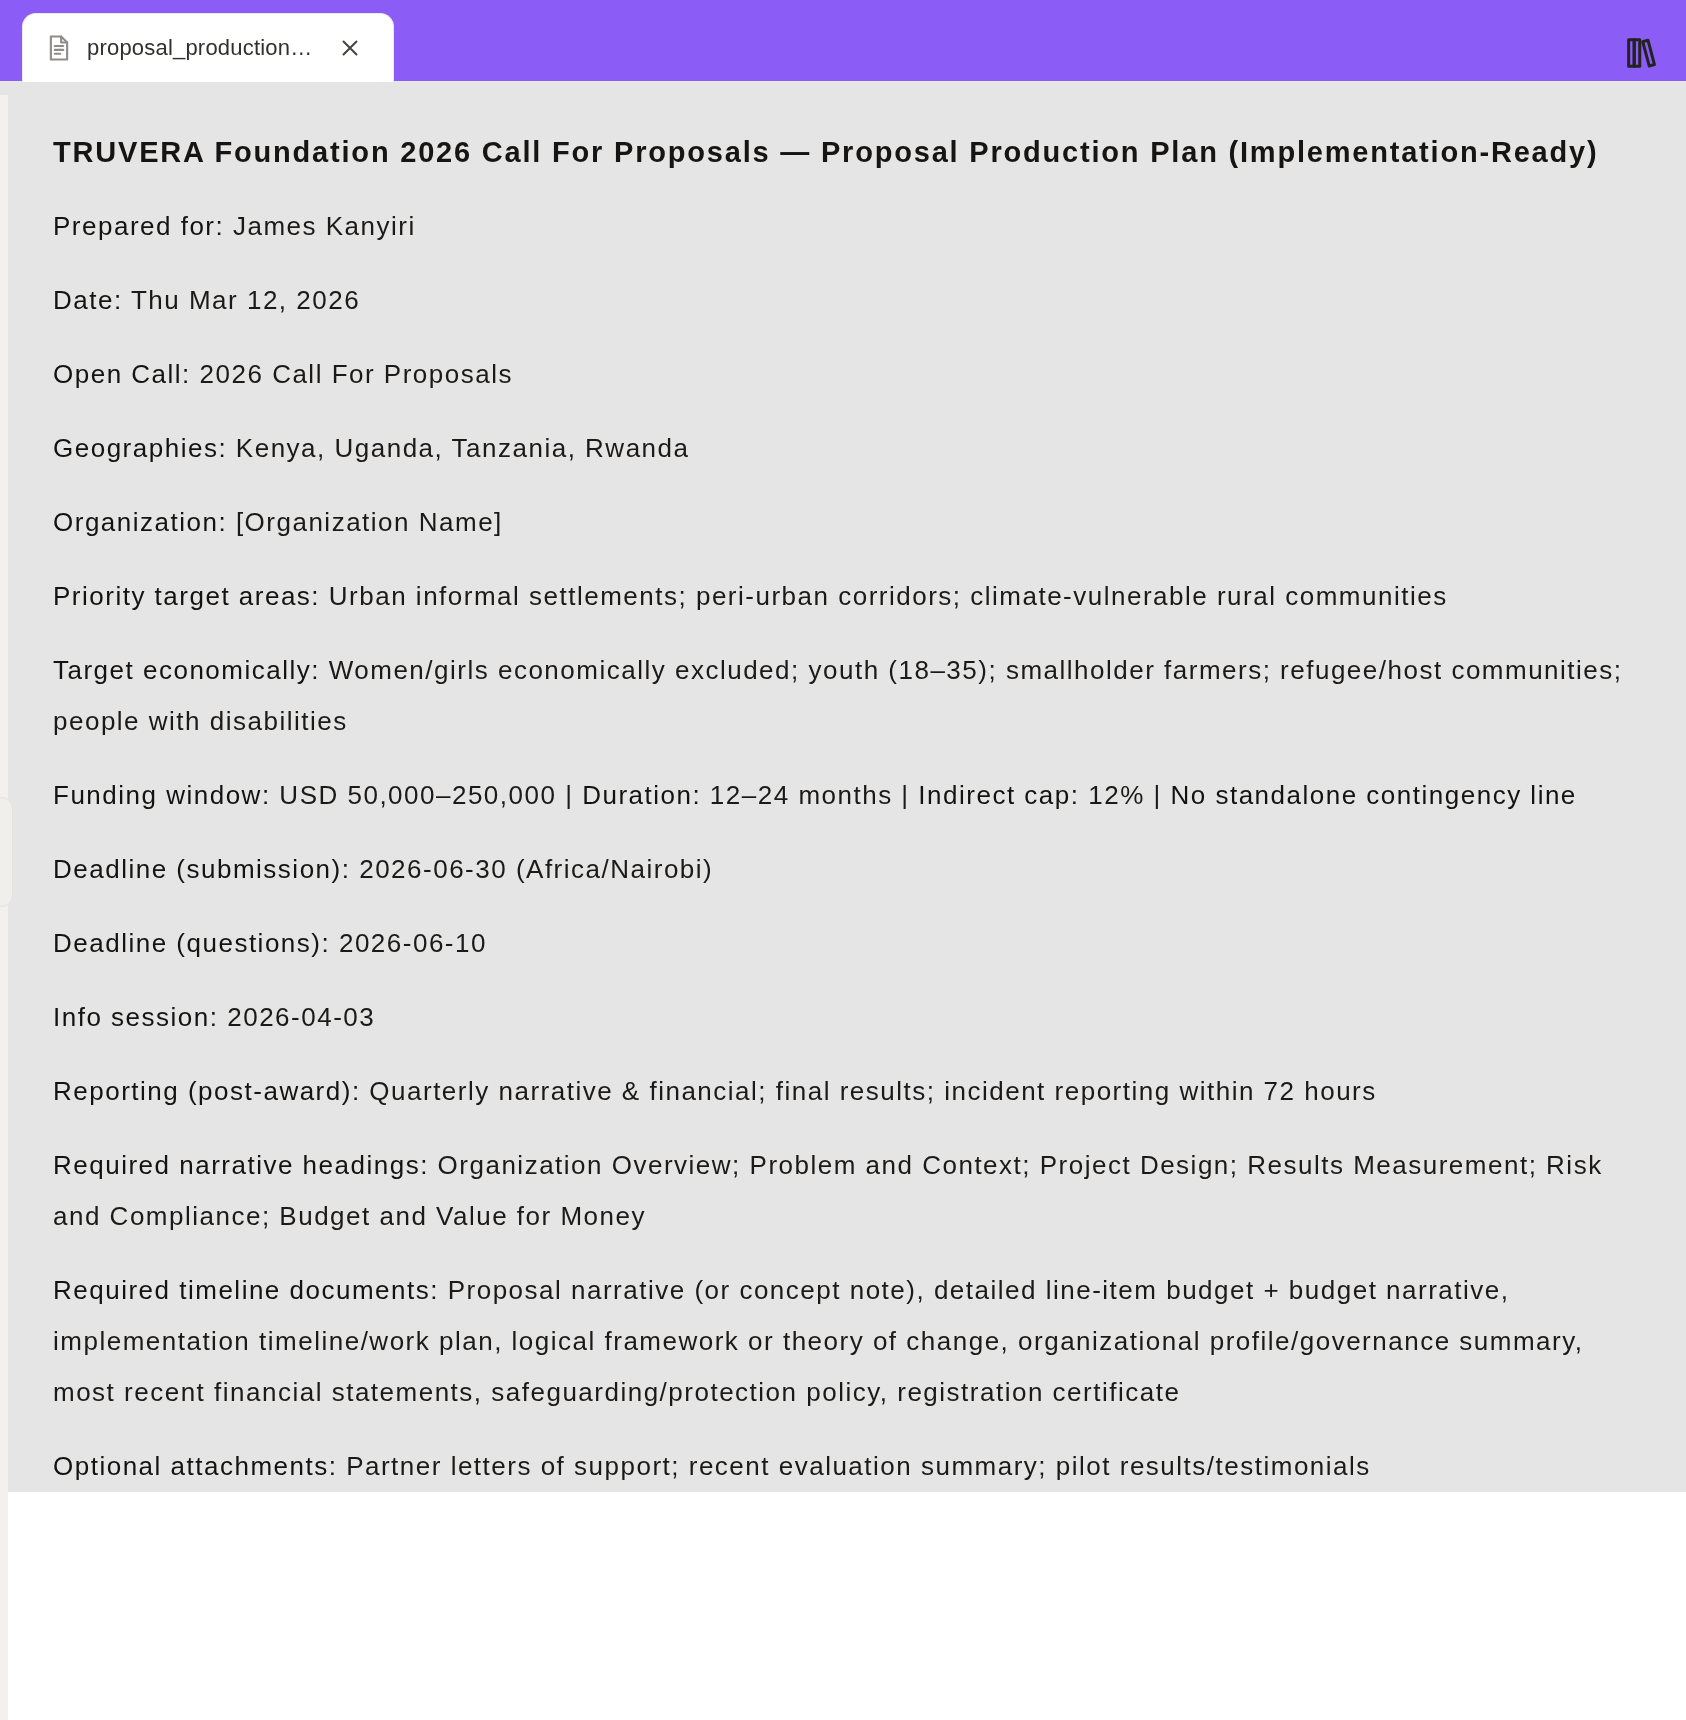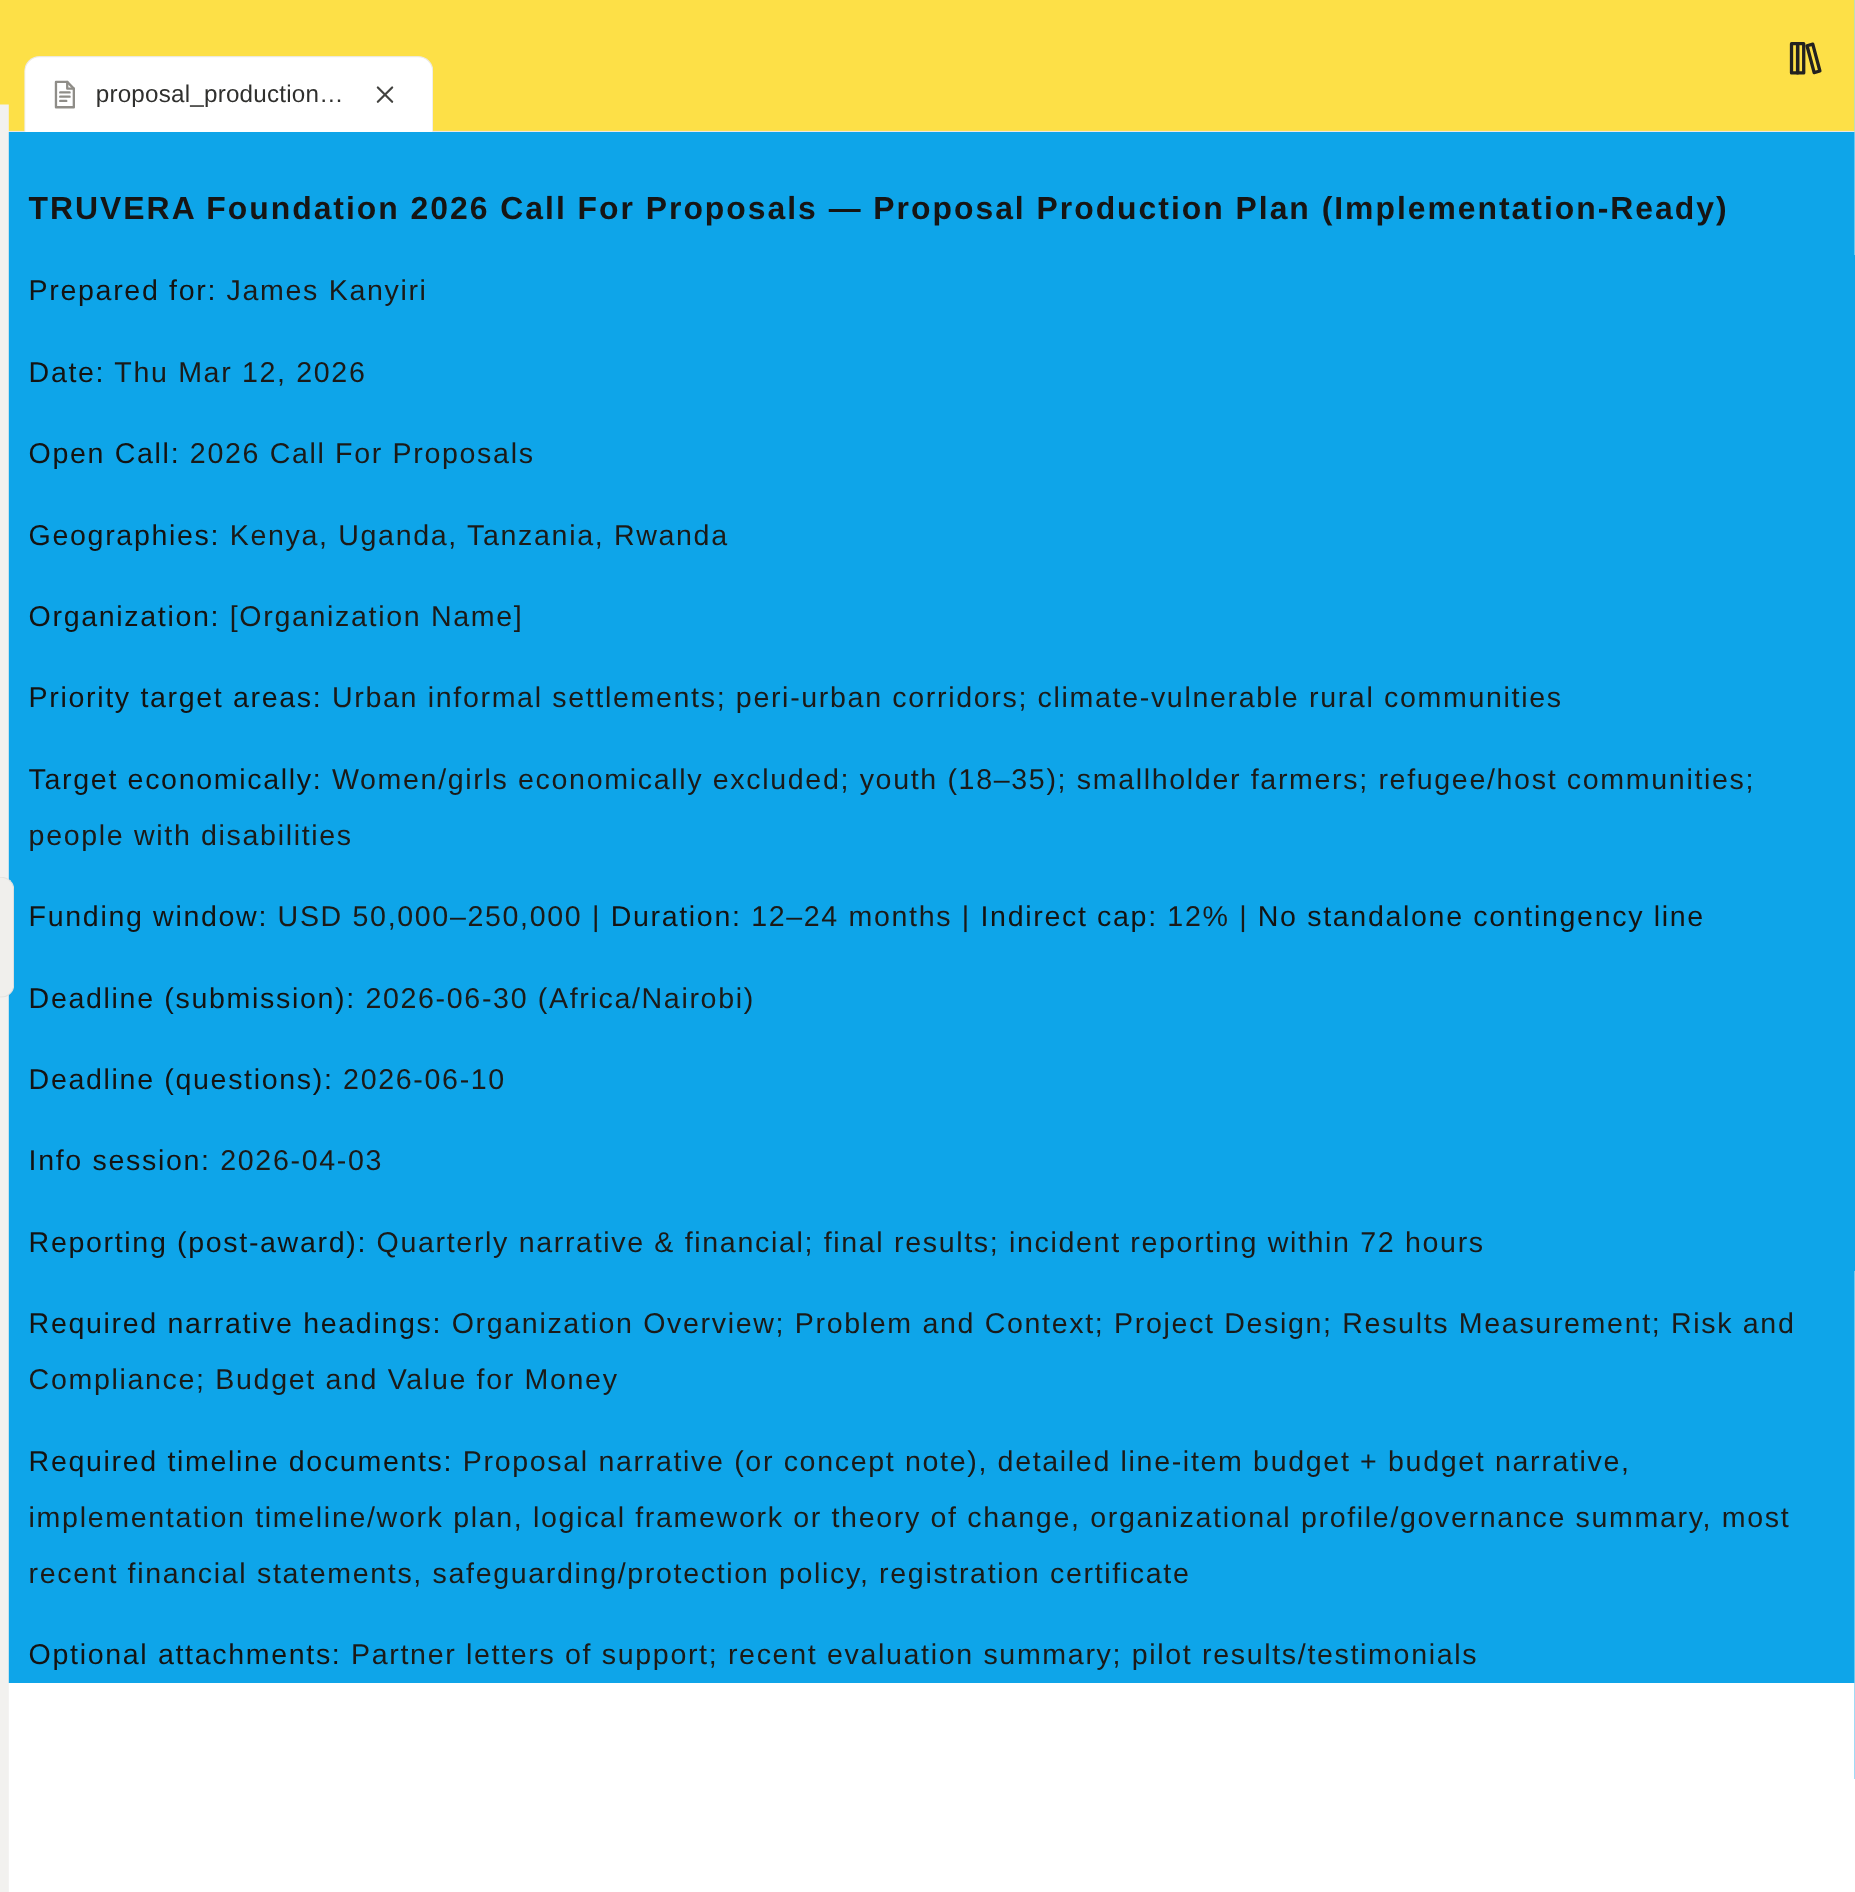--- a/index.html
+++ b/index.html
@@ -4,21 +4,21 @@
 <style>
   * { margin:0; padding:0; box-sizing:border-box; }
   html,body { width:1686px; height:1720px; overflow:hidden; }
   body {
     font-family:"Liberation Sans","DejaVu Sans",sans-serif;
     background:#ffffff; color:#1b1a18;
     position:relative;
   }
   
   .tabbar {
-    position:relative; height:120px; background:#fde047;
+    position:relative; height:82px; background:#8b5cf6;
     border-bottom:1px solid #e9e7e4;
     display:flex; align-items:flex-end;
   }
   .tab {
     position:relative; margin-left:22px; margin-bottom:-1px;
     height:69px; background:#ffffff;
     border:1px solid #eceae7; border-bottom:none;
     border-radius:14px 14px 0 0;
     display:flex; align-items:center;
     padding:0 20px 0 21px; gap:13px;
@@ -45,22 +45,22 @@
   }
   .left-handle {
     position:absolute; left:0; top:797px; width:13px; height:110px;
     background:#f0efec;
     border:1px solid #e3e2df; border-left:none;
     border-radius:0 12px 12px 0;
     cursor:ew-resize;
   }
   
   .doc {
-    padding:44px 47px 0 26px;
-    background:#0ea5e9;
+    padding:44px 47px 0 53px;
+    background:#e5e5e5;
   }
   .doc h1 {
     font-size:29px; line-height:52px; font-weight:700;
     letter-spacing:1.8px; color:#161514;
     margin-bottom:10px;
   }
   .para {
     font-size:26px; line-height:51px; letter-spacing:1.5px;
     margin:23px 0; color:#1b1a18; font-weight:400;
   }

